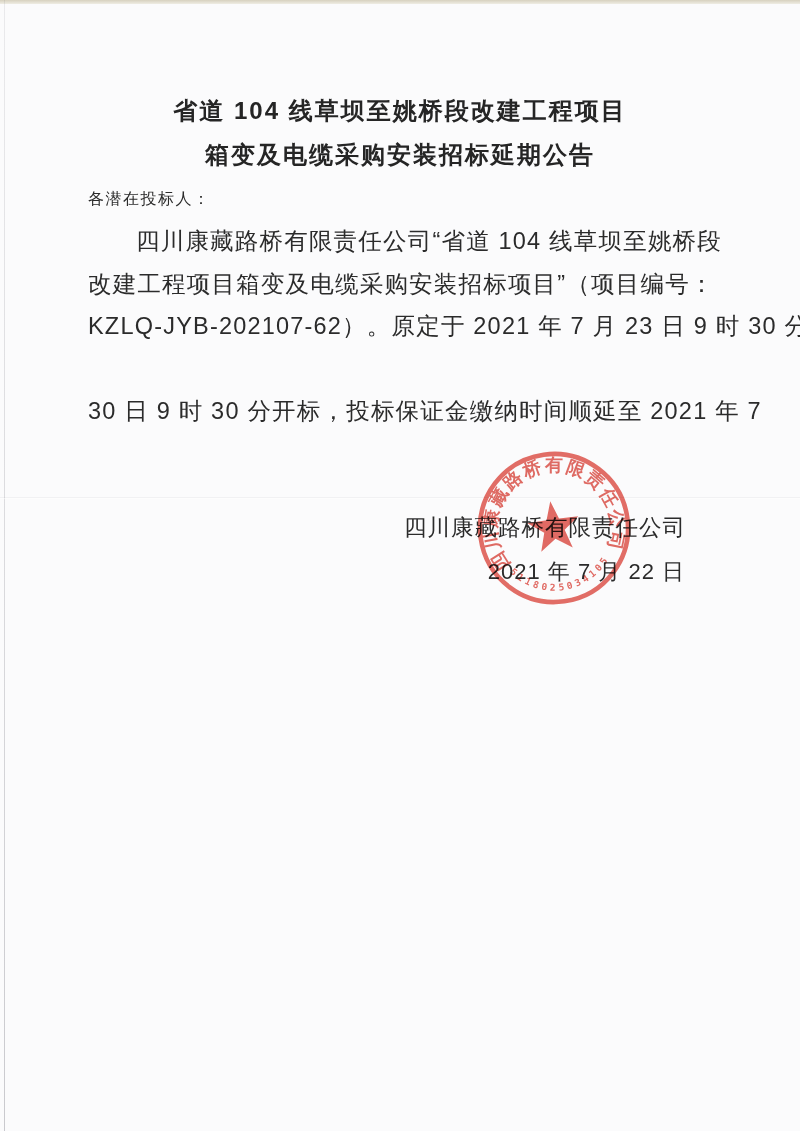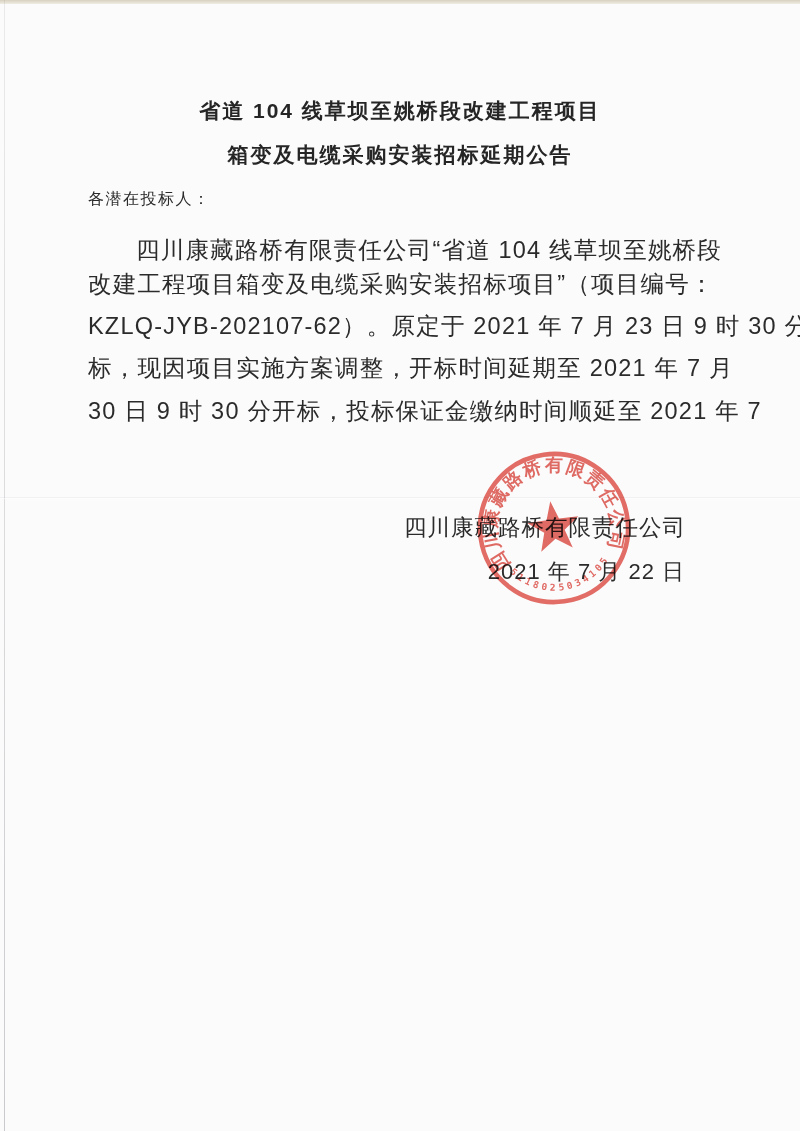--- a/index.html
+++ b/index.html
@@ -35,21 +35,21 @@
     left: 0; right: 0;
     top: 497px;
     height: 1px;
     background: rgba(60,60,80,0.05);
     box-shadow: 0 1px 1px rgba(255,255,255,0.6);
   }
   .title-line {
     position: absolute;
     left: 0; right: 0;
     text-align: center;
-    font-size: 21px;
+    font-size: 24px;
     font-weight: 700;
     letter-spacing: 2px;
     line-height: 30px;
     color: #252525;
   }
   .title-1 { top: 96px; }
   .title-2 { top: 140px; }
   .salutation {
     position: absolute;
     left: 88px;
@@ -63,21 +63,21 @@
     position: absolute;
     left: 88px;
     right: 84px;
     font-size: 23.5px;
     font-weight: 500;
     letter-spacing: 1.2px;
     line-height: 30px;
     white-space: nowrap;
   }
   .body-line.indent { padding-left: 48px; }
-  .bl-0 { top: 226px; margin-top: 9px; }
+  .bl-0 { top: 226px; }
   .bl-1 { top: 269px; }
   .bl-2 { top: 311px; }
   .bl-3 { top: 353px; }
   .bl-4 { top: 396px; text-align: center; }
   .bl-5 { top: 438px; }
   .sig-company {
     position: absolute;
     top: 514px;
     right: 114px;
     font-size: 22.5px;
@@ -128,21 +128,20 @@
   <div class="crease"></div>
 
   <div class="title-line title-1">省道 104 线草坝至姚桥段改建工程项目</div>
   <div class="title-line title-2">箱变及电缆采购安装招标延期公告</div>
 
   <div class="salutation">各潜在投标人：</div>
 
   <div class="body-line bl-0 indent">四川康藏路桥有限责任公司“省道 104 线草坝至姚桥段</div>
   <div class="body-line bl-1">改建工程项目箱变及电缆采购安装招标项目”（项目编号：</div>
   <div class="body-line bl-2">KZLQ-JYB-202107-62）。原定于 2021 年 7 月 23 日 9 时 30 分开</div>
-  <div class="body-line bl-3">标，现因项目实施方案调整，开标时间延期至 2021 年 7 月</div>
   <div class="body-line bl-4">30 日 9 时 30 分开标，投标保证金缴纳时间顺延至 2021 年 7</div>
 
   <div class="sig-company">四川康藏路桥有限责任公司</div>
   <div class="sig-date">2021 年 7 月 22 日</div>
 
   <div class="seal">
     <svg viewBox="0 0 160 160" width="160" height="160">
       <defs>
         <path id="sealArcTop" d="M 33.3 112.7 A 57 57 0 1 1 126.7 112.7" fill="none"></path>
         <path id="sealArcBottom" d="M 24.4 109.5 A 63 63 0 0 0 135.6 109.5" fill="none"></path>

